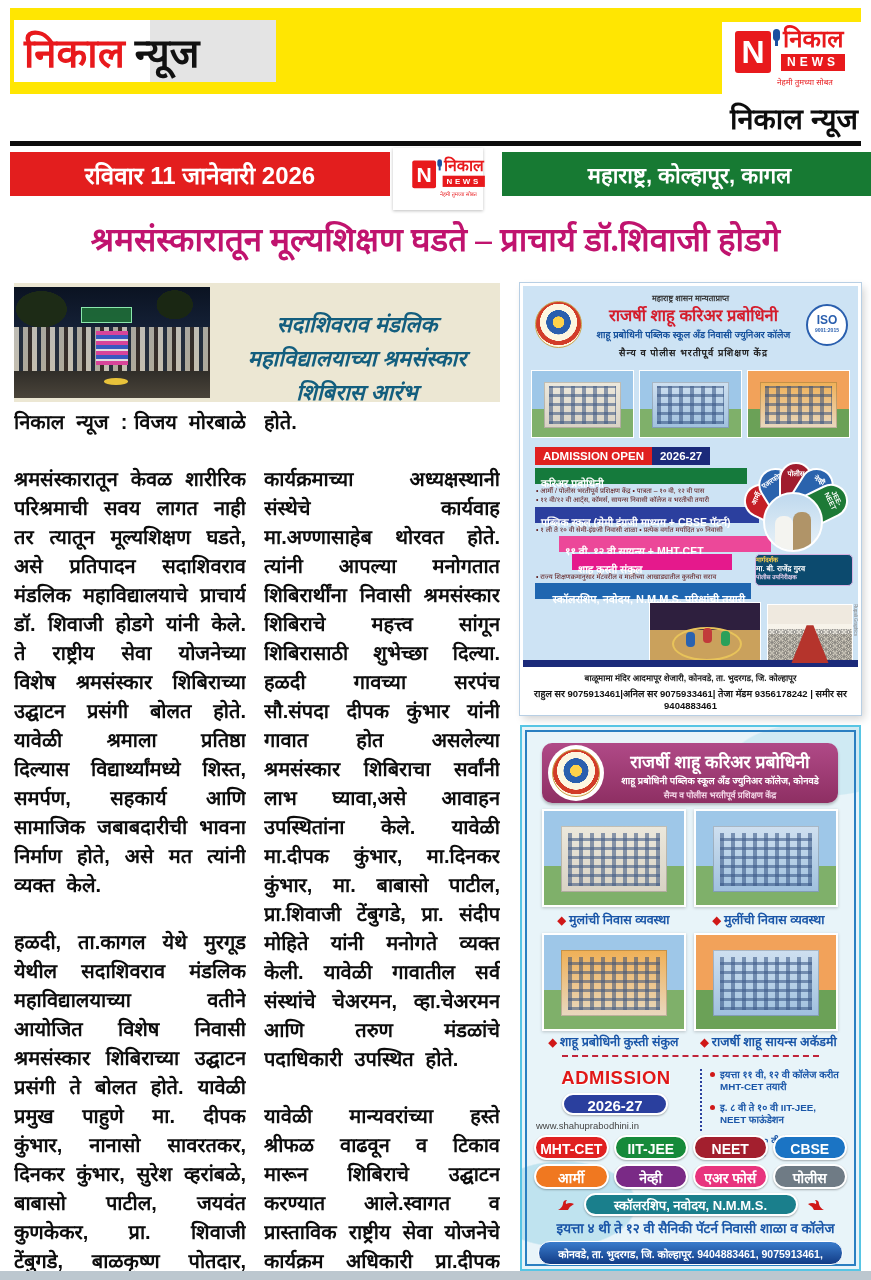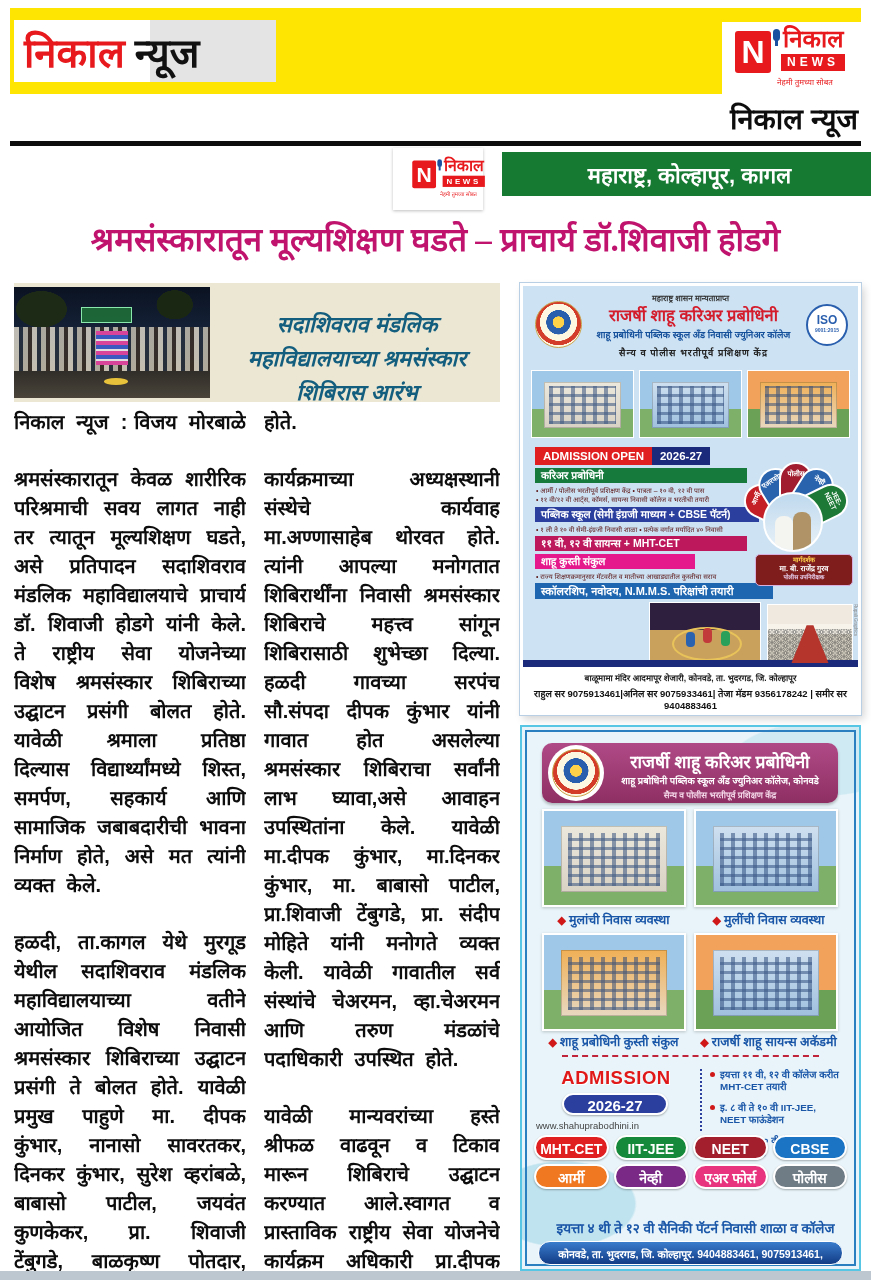--- a/index.html
+++ b/index.html
@@ -92,46 +92,46 @@
   .ad1-iso b { display:block; font-size:12px; margin-top:7px; }
   .ad1-iso i { display:block; font-style:normal; font-size:5px; }
   .ad1-title    { position:absolute; left:60px; right:54px; top:17px; text-align:center; color:#d41d2c; font-size:16.5px; }
   .ad1-subtitle { position:absolute; left:56px; right:50px; top:42px; text-align:center; color:#15509b; font-size:9.5px; }
   .ad1-tagline  { position:absolute; left:56px; right:50px; top:60px; text-align:center; color:#222; font-size:9.5px; letter-spacing:1px; }
   .ad1-bldgs { position:absolute; left:8px; right:8px; top:84px; height:68px; display:flex; gap:5px; }
   .ad1-bldgs .bldg { flex:1; }
   .adm-banner { position:absolute; left:12px; top:161px; height:18px; display:flex; }
   .adm-label { background:#e02020; color:#fff; font-size:11.5px; line-height:18px; padding:0 8px; }
   .adm-year  { background:#1b2a7a; color:#fff; font-size:11.5px; line-height:18px; padding:0 8px; }
-  .s-bar { position:absolute; left:12px; color:#fff; font-size:10.5px; line-height:15px; height:15px; padding:0 6px; }
+  .s-bar { position:absolute; left:12px; color:#fff; font-size:10.5px; line-height:15px; height:15px; padding:8px 6px; }
   .s-bar.green  { top:182px; width:212px; background:#157a3c; }
   .s-bar.blue   { top:221px; width:224px; background:#2b3f9e; }
-  .s-bar.maroon { top:250px; width:212px; background:#be185d; }
-  .s-bar.pink   { top:268px; width:160px; background:#e5198c; }
-  .s-bar.steel  { top:297px; width:238px; background:#1f66b0; font-size:11px; height:16px; line-height:16px; }
+  .s-bar.maroon { top:250px; width:212px; background:#ec4899;margin-left:24px; }
+  .s-bar.pink   { top:268px; width:160px; background:#e5198c;margin-left:37px; }
+  .s-bar.steel  { top:297px; width:216px; background:#1f66b0; font-size:11px; height:16px; line-height:16px;text-align:right; }
   .s-bullet { position:absolute; left:13px; width:218px; color:#5a1212; font-size:6.8px; line-height:9px; font-weight:400; }
   .sb0a { top:200px; } .sb0b { top:209px; } .sb1 { top:239px; } .sb3 { top:286px; }
   
   .fan { position:absolute; left:215px; top:170px; width:116px; height:62px; }
   .blade { position:absolute; left:41px; bottom:0; width:34px; height:56px; transform-origin:50% 100%;
            border-radius:17px 17px 4px 4px; border:2px solid #fff; color:#fff; font-size:7px;
            text-align:center; padding-top:5px; }
   .blade.b0 { transform:rotate(-64deg); background:#c41f26; }
   .blade.b1 { transform:rotate(-32deg); background:#2a63ad; }
   .blade.b2 { transform:rotate(0deg);   background:#a01c2e; }
   .blade.b3 { transform:rotate(32deg);  background:#2a63ad; }
   .blade.b4 { transform:rotate(64deg);  background:#1d7a36; }
   .fan-photo { position:absolute; left:240px; top:206px; width:60px; height:60px; border-radius:50%;
                border:2px solid #fff; overflow:hidden; background:linear-gradient(180deg,#bfd9ee,#e9f2f8); }
   .fan-photo::before { content:""; position:absolute; left:10px; bottom:0; width:18px; height:34px;
                background:#f4f4f0; border-radius:8px 8px 0 0; }
   .fan-photo::after  { content:""; position:absolute; right:10px; bottom:0; width:18px; height:38px;
                background:#b09468; border-radius:8px 8px 0 0; }
-  .guide { position:absolute; left:232px; top:268px; width:98px; height:32px; background:#7f1d1d;
-           border:1px solid #d8b0e0; border-radius:5px; text-align:center; color:#fff; }
+  .guide { position:absolute; left:232px; top:268px; width:98px; height:32px; background:#0c4a6e;
+           border:1px solid #d8b0e0; border-radius:5px; text-align:left; color:#fff; }
   .guide .g1 { display:block; color:#ffd24a; font-size:6.5px; line-height:9px; }
   .guide .g2 { display:block; font-size:7.5px; line-height:9px; }
   .guide .g3 { display:block; font-size:6px; line-height:8px; color:#e8d0ee; }
   .promo { position:absolute; left:12px; top:316px; width:108px; height:60px; background:#8e2b8e;
            border:1px solid #e0b0e0; border-radius:6px; color:#fff; text-align:center; padding-top:4px; }
   .promo .p0 { display:block; font-size:6.5px; line-height:9px; color:#ffe08a; }
   .promo .p1 { display:block; font-size:8.5px; line-height:11px; }
   .promo .p2 { display:block; font-size:6.5px; line-height:9px; color:#ffe08a; }
   .promo .p3 { display:block; font-size:11px; line-height:15px; }
   .photo-wrestle { position:absolute; left:126px; top:316px; width:112px; height:62px; border:1px solid #fff;
@@ -220,20 +220,21 @@
         <div class="logo-mic"></div>
         <div class="logo-name">निकाल</div>
         <div class="logo-news">NEWS</div>
         <div class="logo-tag">नेहमी तुमच्या सोबत</div>
       </div>
     </div>
   </div>
   <div class="sub-brand">निकाल न्यूज</div>
   <div class="rule"></div>
 
+  <div class="date-red">रविवार 11 जानेवारी 2026</div>
   <div class="datebar-logo-box">
     <div class="logo small">
       <div class="logo-n">N</div>
       <div class="logo-mic"></div>
       <div class="logo-name">निकाल</div>
       <div class="logo-news">NEWS</div>
       <div class="logo-tag">नेहमी तुमच्या सोबत</div>
     </div>
   </div>
   <div class="date-green">महाराष्ट्र, कोल्हापूर, कागल</div>
@@ -377,19 +378,32 @@
       <div class="pill pl-iit">IIT-JEE</div>
       <div class="pill pl-neet">NEET</div>
       <div class="pill pl-cbse">CBSE</div>
     </div>
     <div class="pill-row pr2">
       <div class="pill pl-army">आर्मी</div>
       <div class="pill pl-navy">नेव्ही</div>
       <div class="pill pl-air">एअर फोर्स</div>
       <div class="pill pl-pol">पोलीस</div>
     </div>
+    <div class="pr3">
+      <span class="bird">
+        <svg width="20" height="14" viewBox="0 0 20 14">
+            <path d="M2 12 Q6 10 7 6 Q7 2 11 2 Q9 4 10 6 Q14 4 18 6 Q14 8 12 12 Z" fill="#d01818"></path>
+          </svg>
+      </span>
+      <div class="pill3">स्कॉलरशिप, नवोदय, N.M.M.S.</div>
+      <span class="bird">
+        <svg width="20" height="14" viewBox="0 0 20 14">
+            <path d="M18 12 Q14 10 13 6 Q13 2 9 2 Q11 4 10 6 Q6 4 2 6 Q6 8 8 12 Z" fill="#d01818"></path>
+          </svg>
+      </span>
+    </div>
 
     <div class="ad2-line">इयत्ता ४ थी ते १२ वी सैनिकी पॅटर्न निवासी शाळा व कॉलेज</div>
     <div class="ad2-contact">कोनवडे, ता. भुदरगड, जि. कोल्हापूर. 9404883461, 9075913461, 9075933461</div>
   </div>
 
   <div class="bottom-strip"></div>
 </div>
 
 </body></html>

